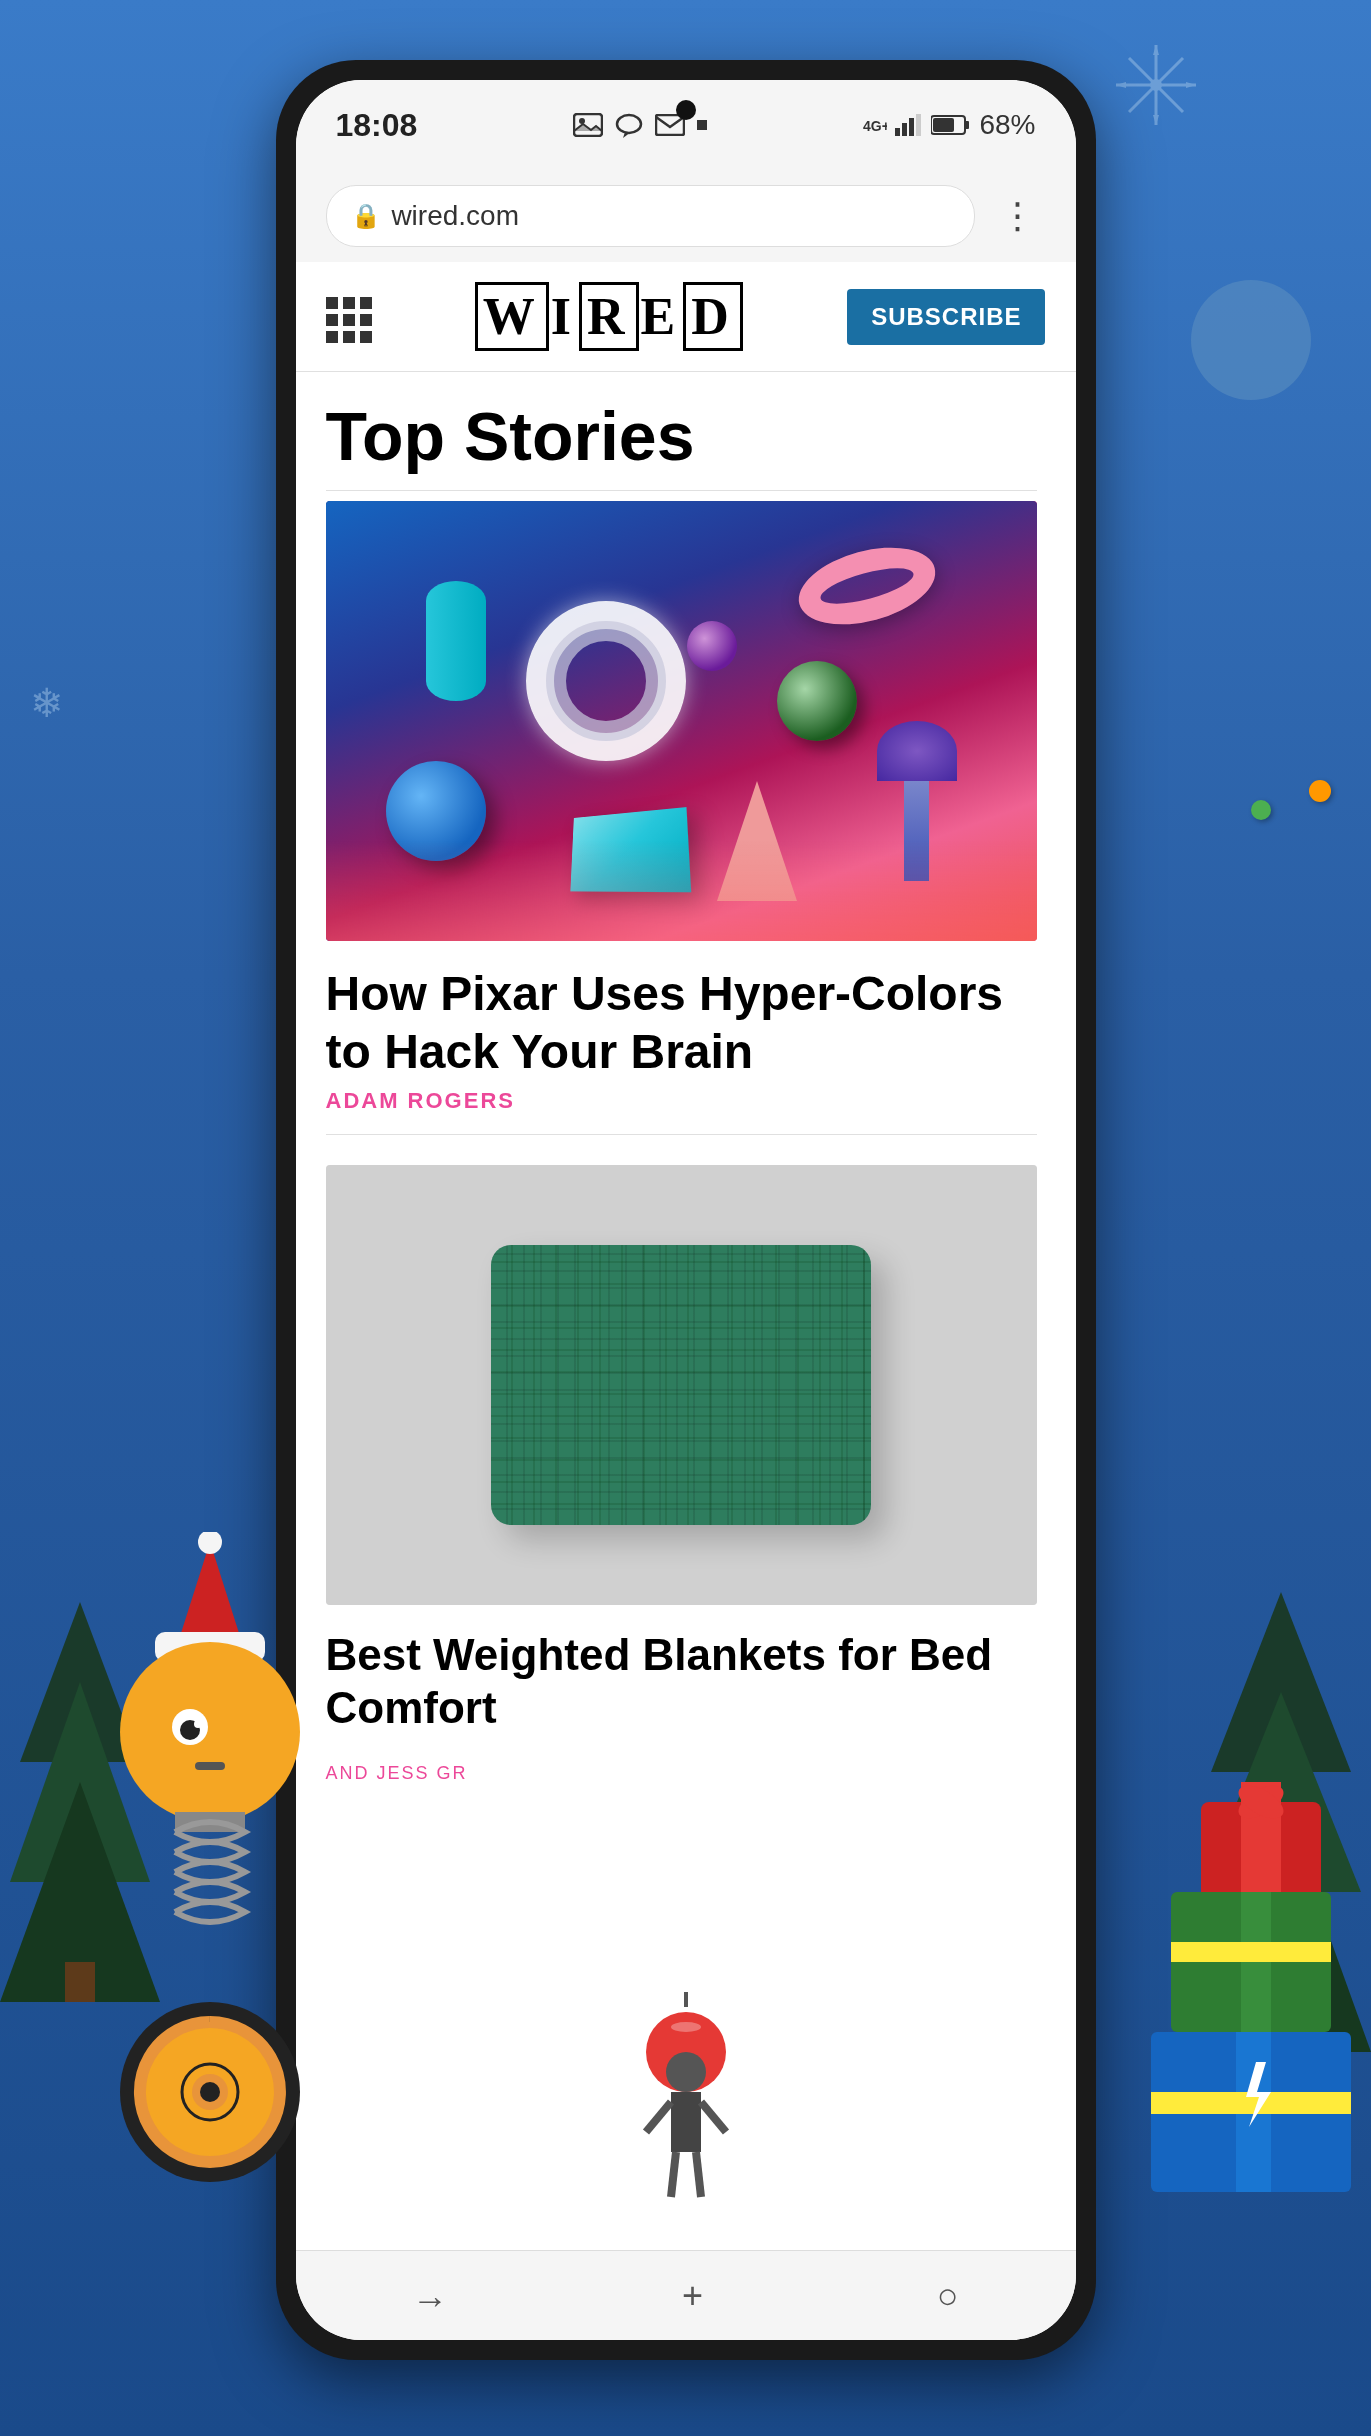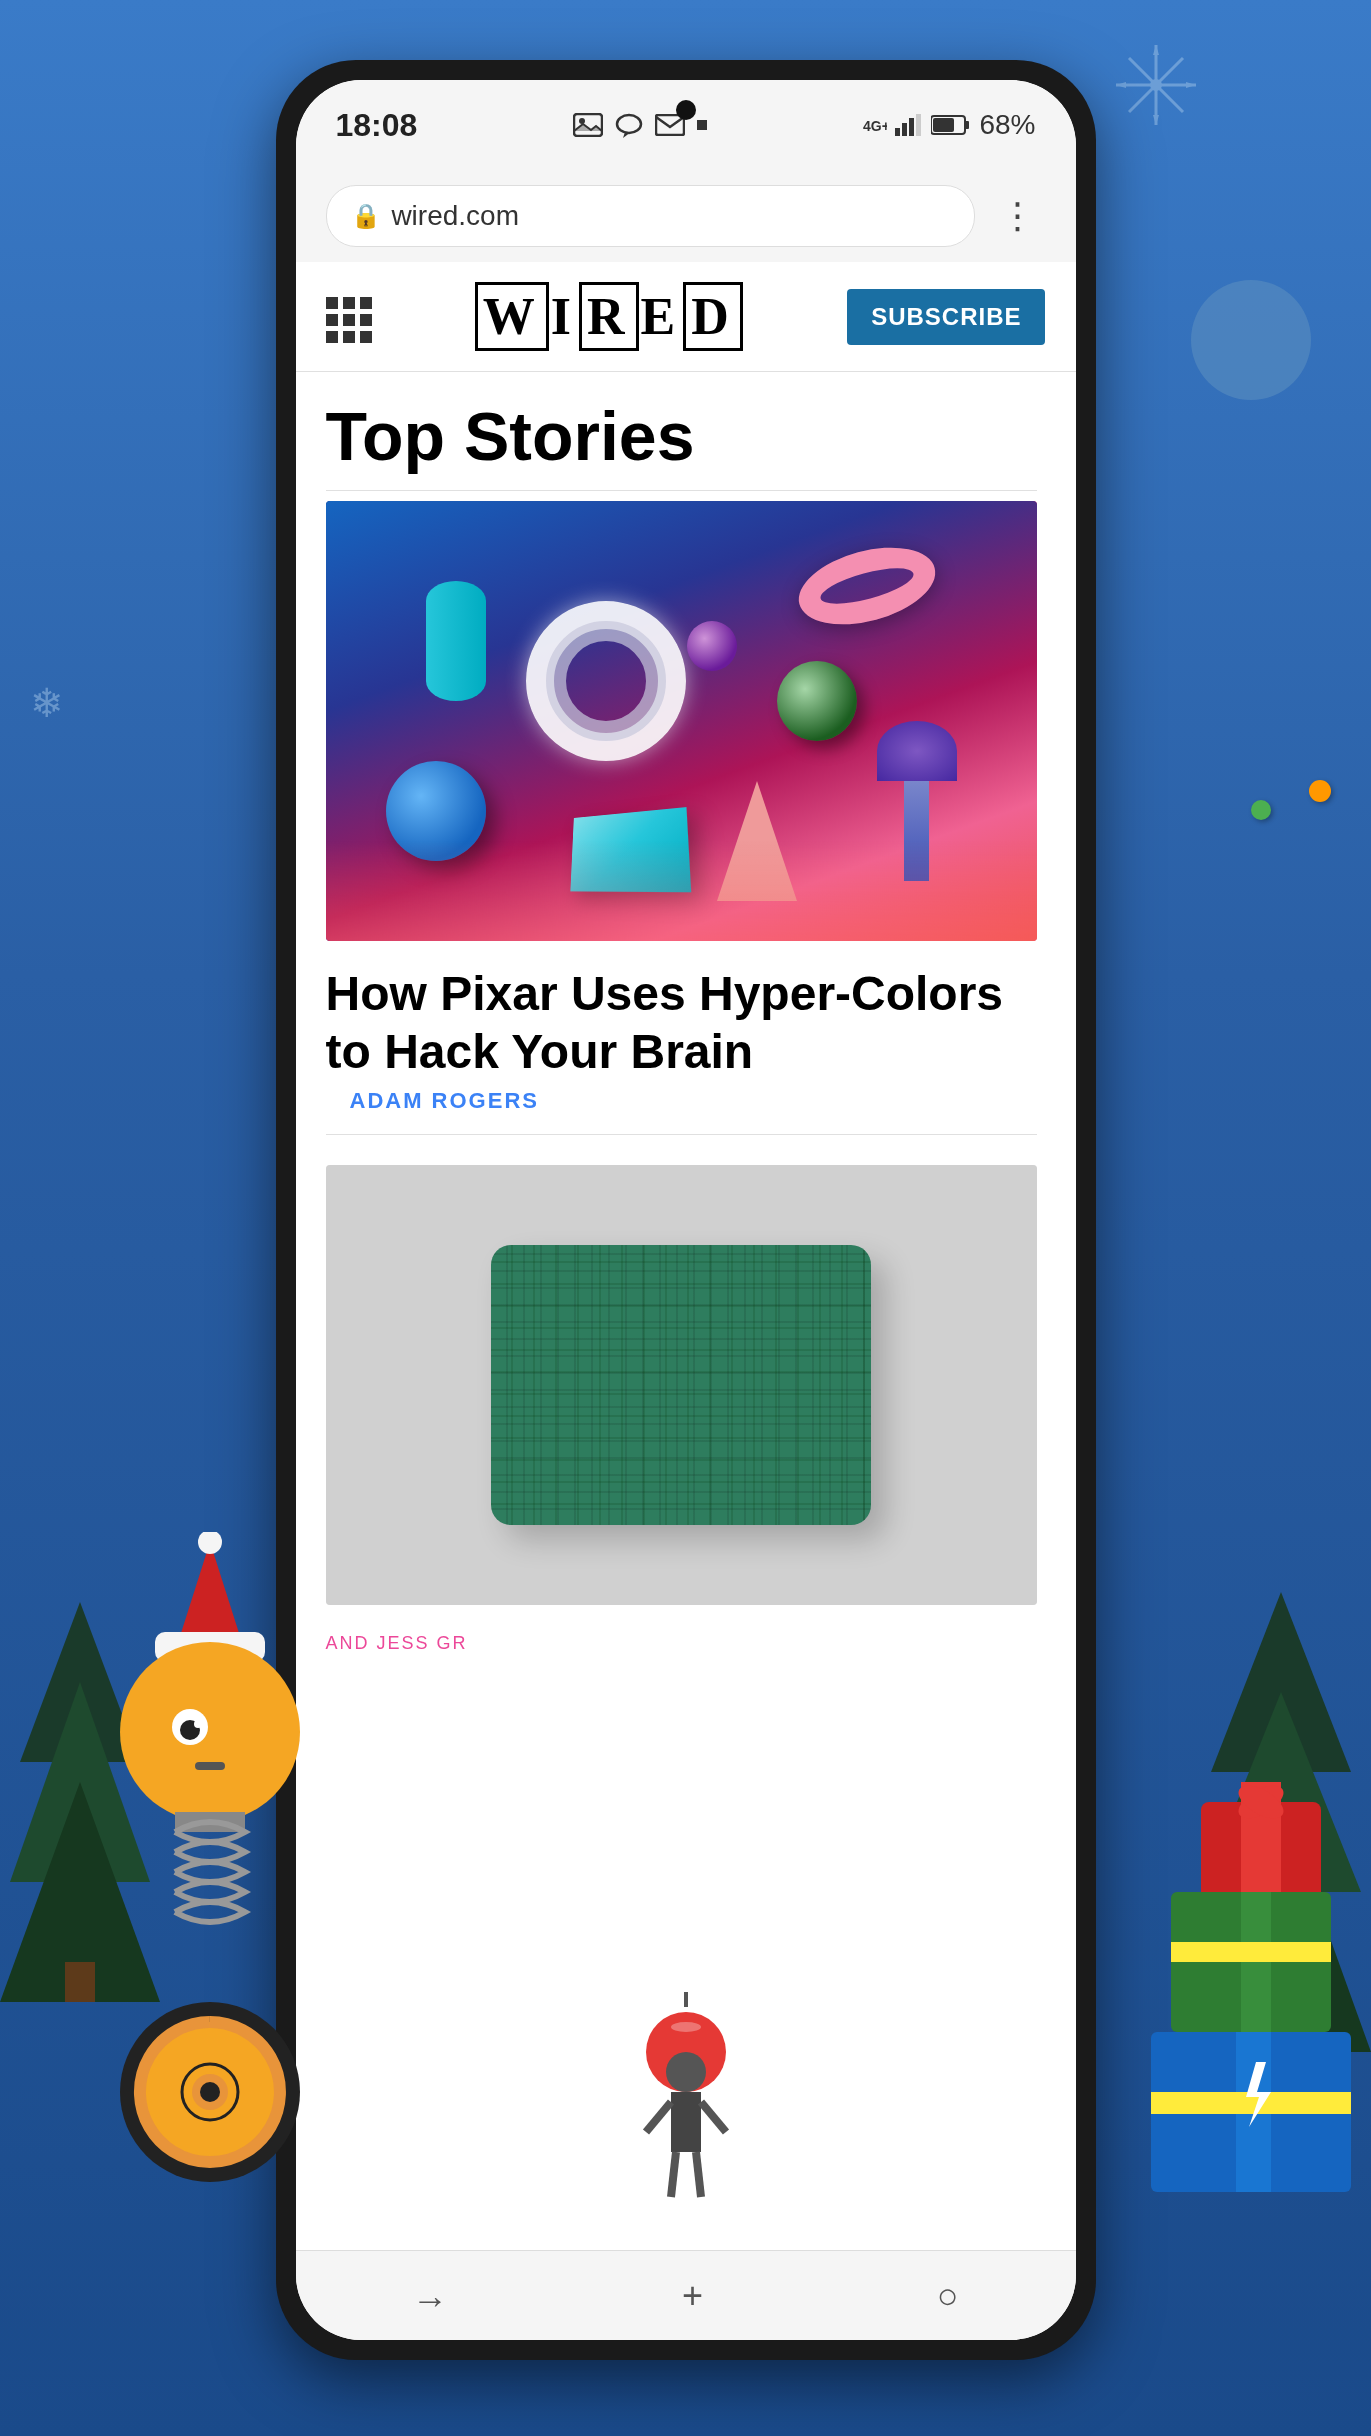--- a/index.html
+++ b/index.html
@@ -372,25 +372,24 @@
       font-size: 48px;
       font-weight: 900;
       color: #000;
       line-height: 1.2;
       margin-bottom: 8px;
     }
 
     .article-author {
       font-size: 22px;
       font-weight: bold;
-      color: #3b82f6;
+      color: #ec4899;
       letter-spacing: 2px;
       text-transform: uppercase;
       margin-bottom: 20px;
-      margin-left: 24px;
     }
 
     
     .article-image-2 {
       background: #e8e8e8;
       position: relative;
       overflow: hidden;
     }
 
     .blanket-visual {
@@ -658,20 +657,21 @@
 
           <div class="article-card">
             <div class="article-image article-image-2">
               <div class="blanket-visual">
                 <div class="blanket-shape">
 
                   <div style="position:absolute;inset:0;border-radius:20px;background:repeating-linear-gradient(0deg,transparent,transparent 20px,rgba(0,50,0,0.15) 20px,rgba(0,50,0,0.15) 22px),repeating-linear-gradient(90deg,transparent,transparent 20px,rgba(0,50,0,0.15) 20px,rgba(0,50,0,0.15) 22px);"></div>
                 </div>
               </div>
             </div>
+            <h2 class="article-title-2">Best Weighted Blankets for Bed Comfort</h2>
             <p class="article-author-2">AND JESS GR</p>
           </div>
         </div>
       </div>
 
       <div class="browser-bottom-nav">
         <button class="nav-btn">→</button>
         <button class="nav-btn">+</button>
         <button class="nav-btn">○</button>
       </div>

